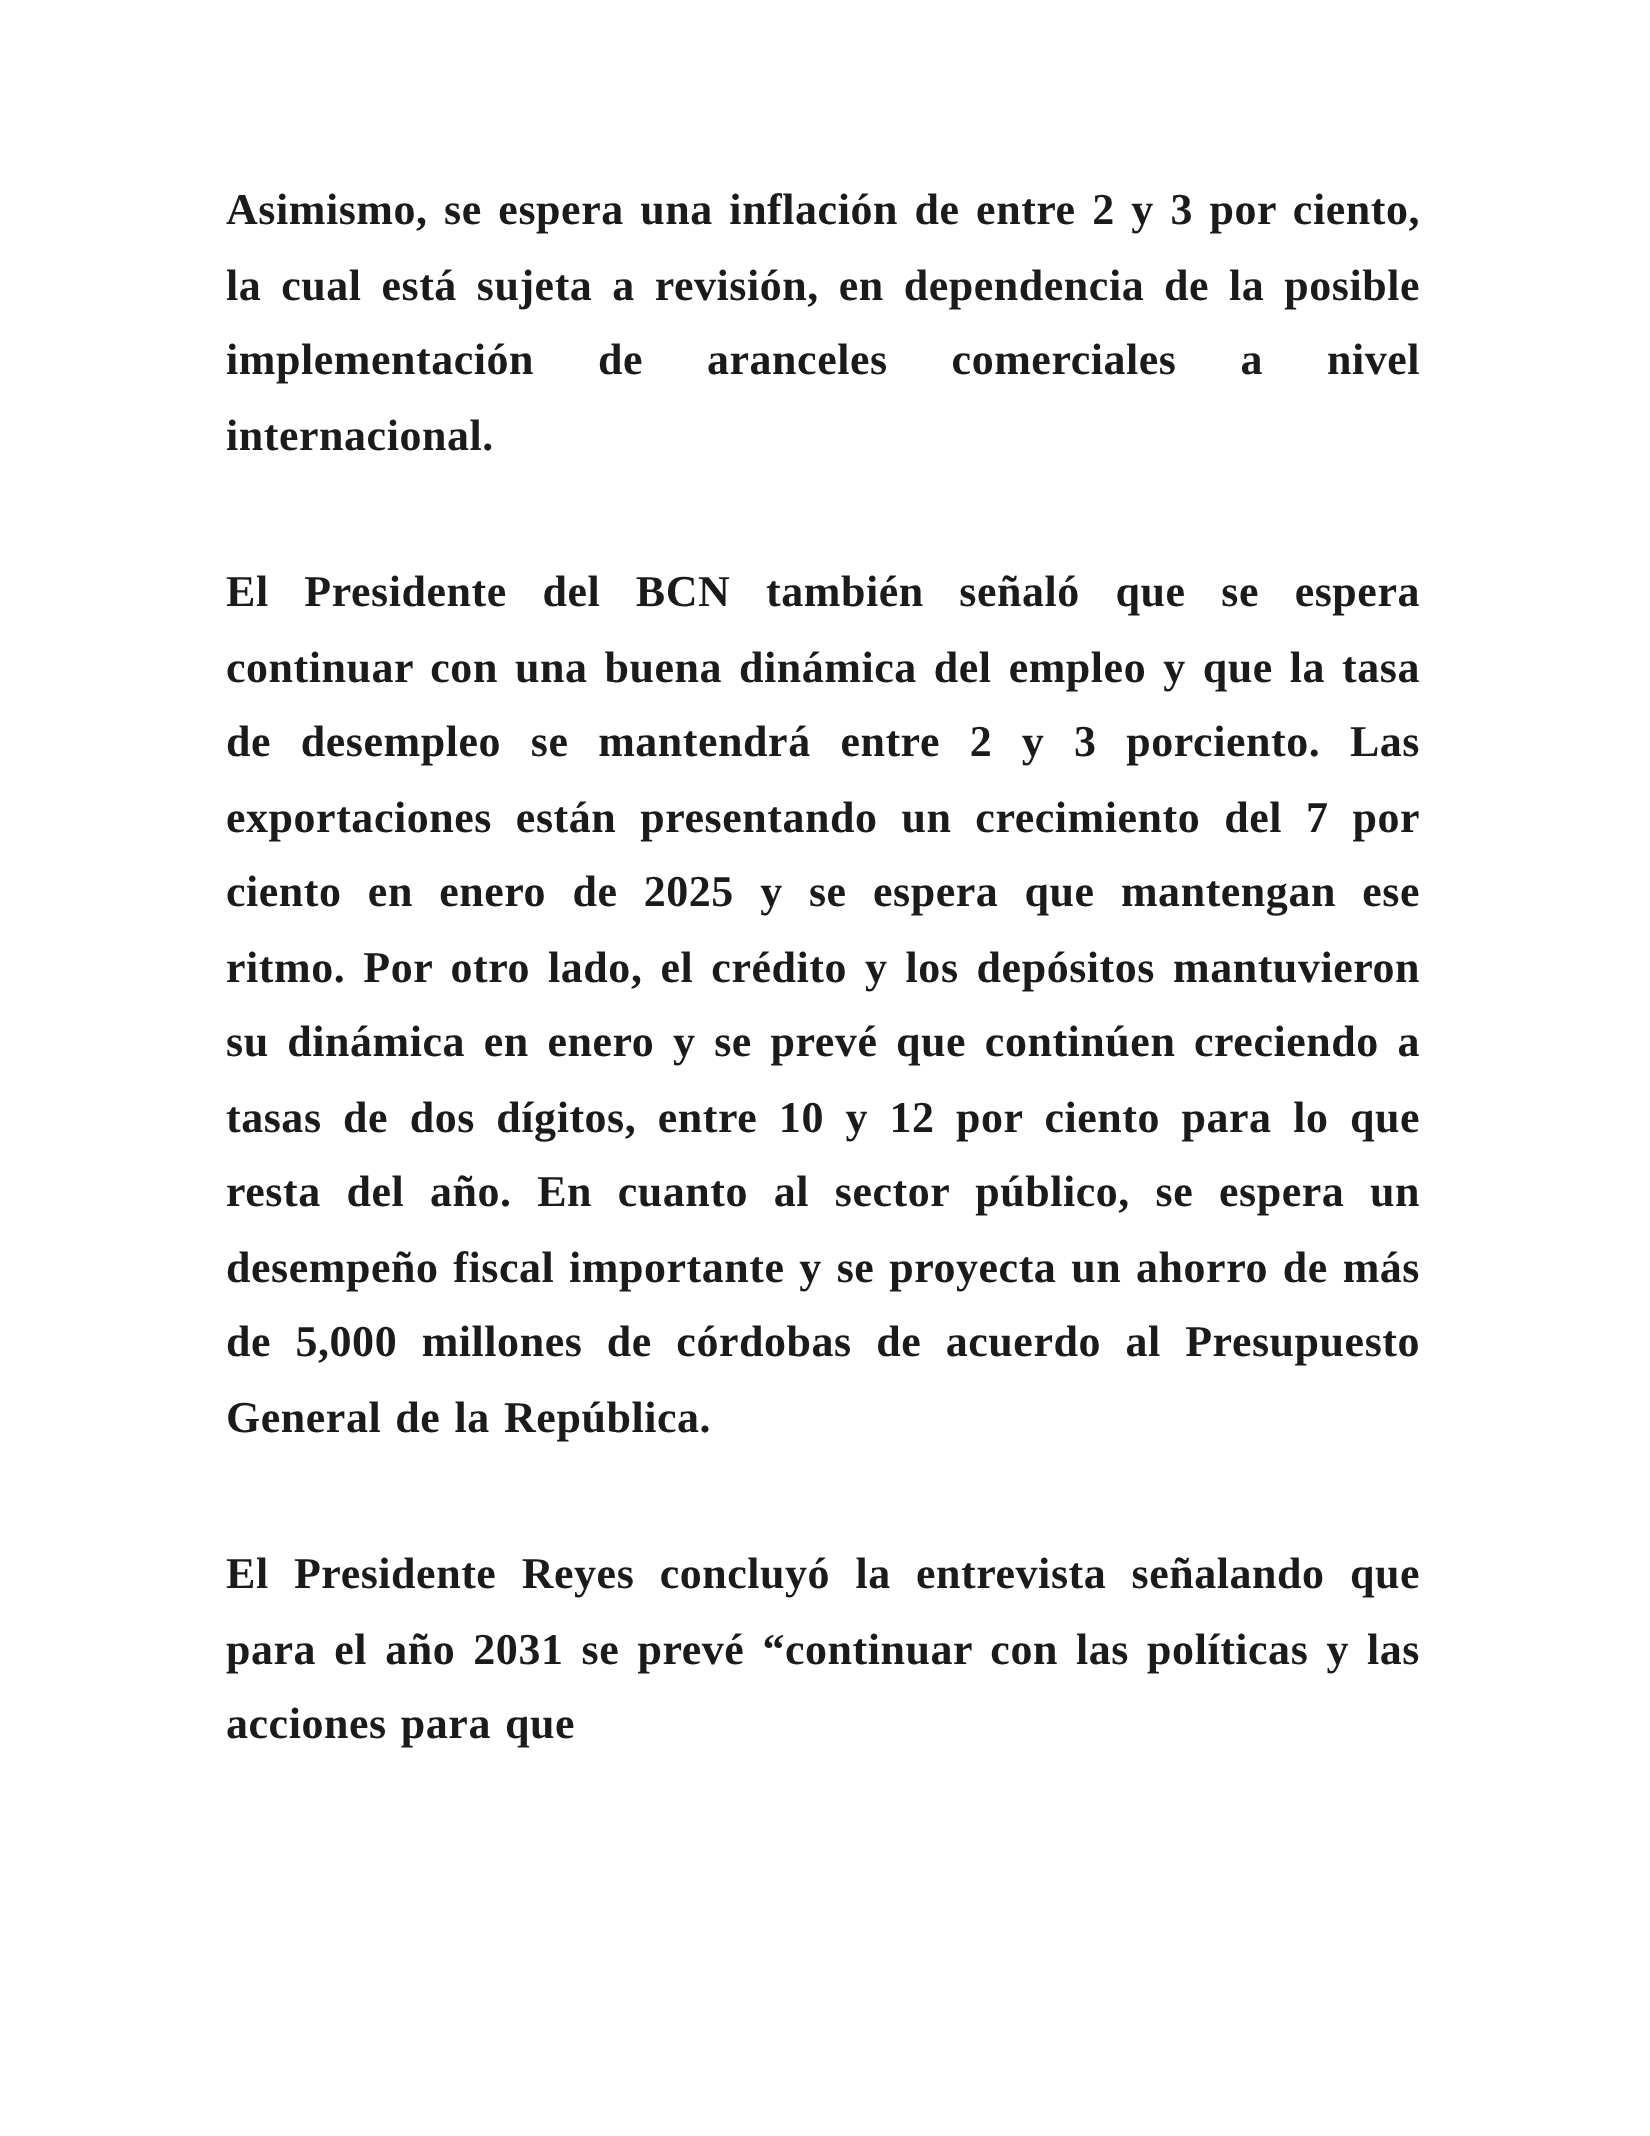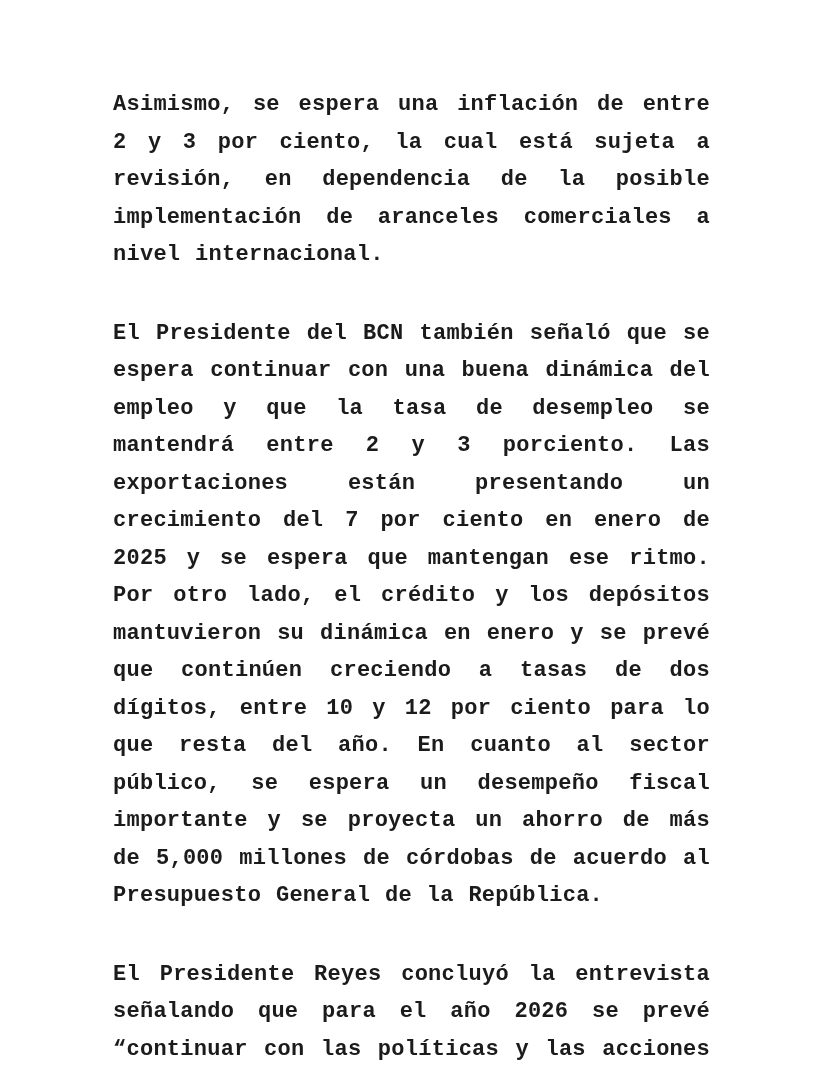--- a/index.html
+++ b/index.html
@@ -11,31 +11,31 @@
     position: relative;
     width: 825px;
     height: 1068px;
     box-sizing: border-box;
     background: #ffffff;
     padding: 86px 115px 0 113px;
     overflow: hidden;
   }
   .para {
     margin: 0 0 41px 0;
-    font-family: Liberation Mono, monospace;
+    font-family: Liberation Serif, serif;
     font-weight: 700;
     font-size: 22px;
     line-height: 37.5px;
     color: #1b1b1b;
     text-align: justify;
     letter-spacing: 0.012em;
     word-spacing: 0.06em;
     -webkit-font-smoothing: antialiased;
   }
 </style>
 </head>
 <body>
 
 <div class="page">
   <p class="para">Asimismo, se espera una inflación de entre 2 y 3 por ciento, la cual está sujeta a revisión, en dependencia de la posible implementación de aranceles comerciales a nivel internacional.</p>
   <p class="para">El Presidente del BCN también señaló que se espera continuar con una buena dinámica del empleo y que la tasa de desempleo se mantendrá entre 2 y 3 porciento. Las exportaciones están presentando un crecimiento del 7 por ciento en enero de 2025 y se espera que mantengan ese ritmo. Por otro lado, el crédito y los depósitos mantuvieron su dinámica en enero y se prevé que continúen creciendo a tasas de dos dígitos, entre 10 y 12 por ciento para lo que resta del año. En cuanto al sector público, se espera un desempeño fiscal importante y se proyecta un ahorro de más de 5,000 millones de córdobas de acuerdo al Presupuesto General de la República.</p>
-  <p class="para">El Presidente Reyes concluyó la entrevista señalando que para el año 2026 se prevé “continuar con las políticas y las acciones para que</p>
+  <p class="para">El Presidente Reyes concluyó la entrevista señalando que para el año 2031 se prevé “continuar con las políticas y las acciones para que</p>
 </div>
 
 </body></html>

